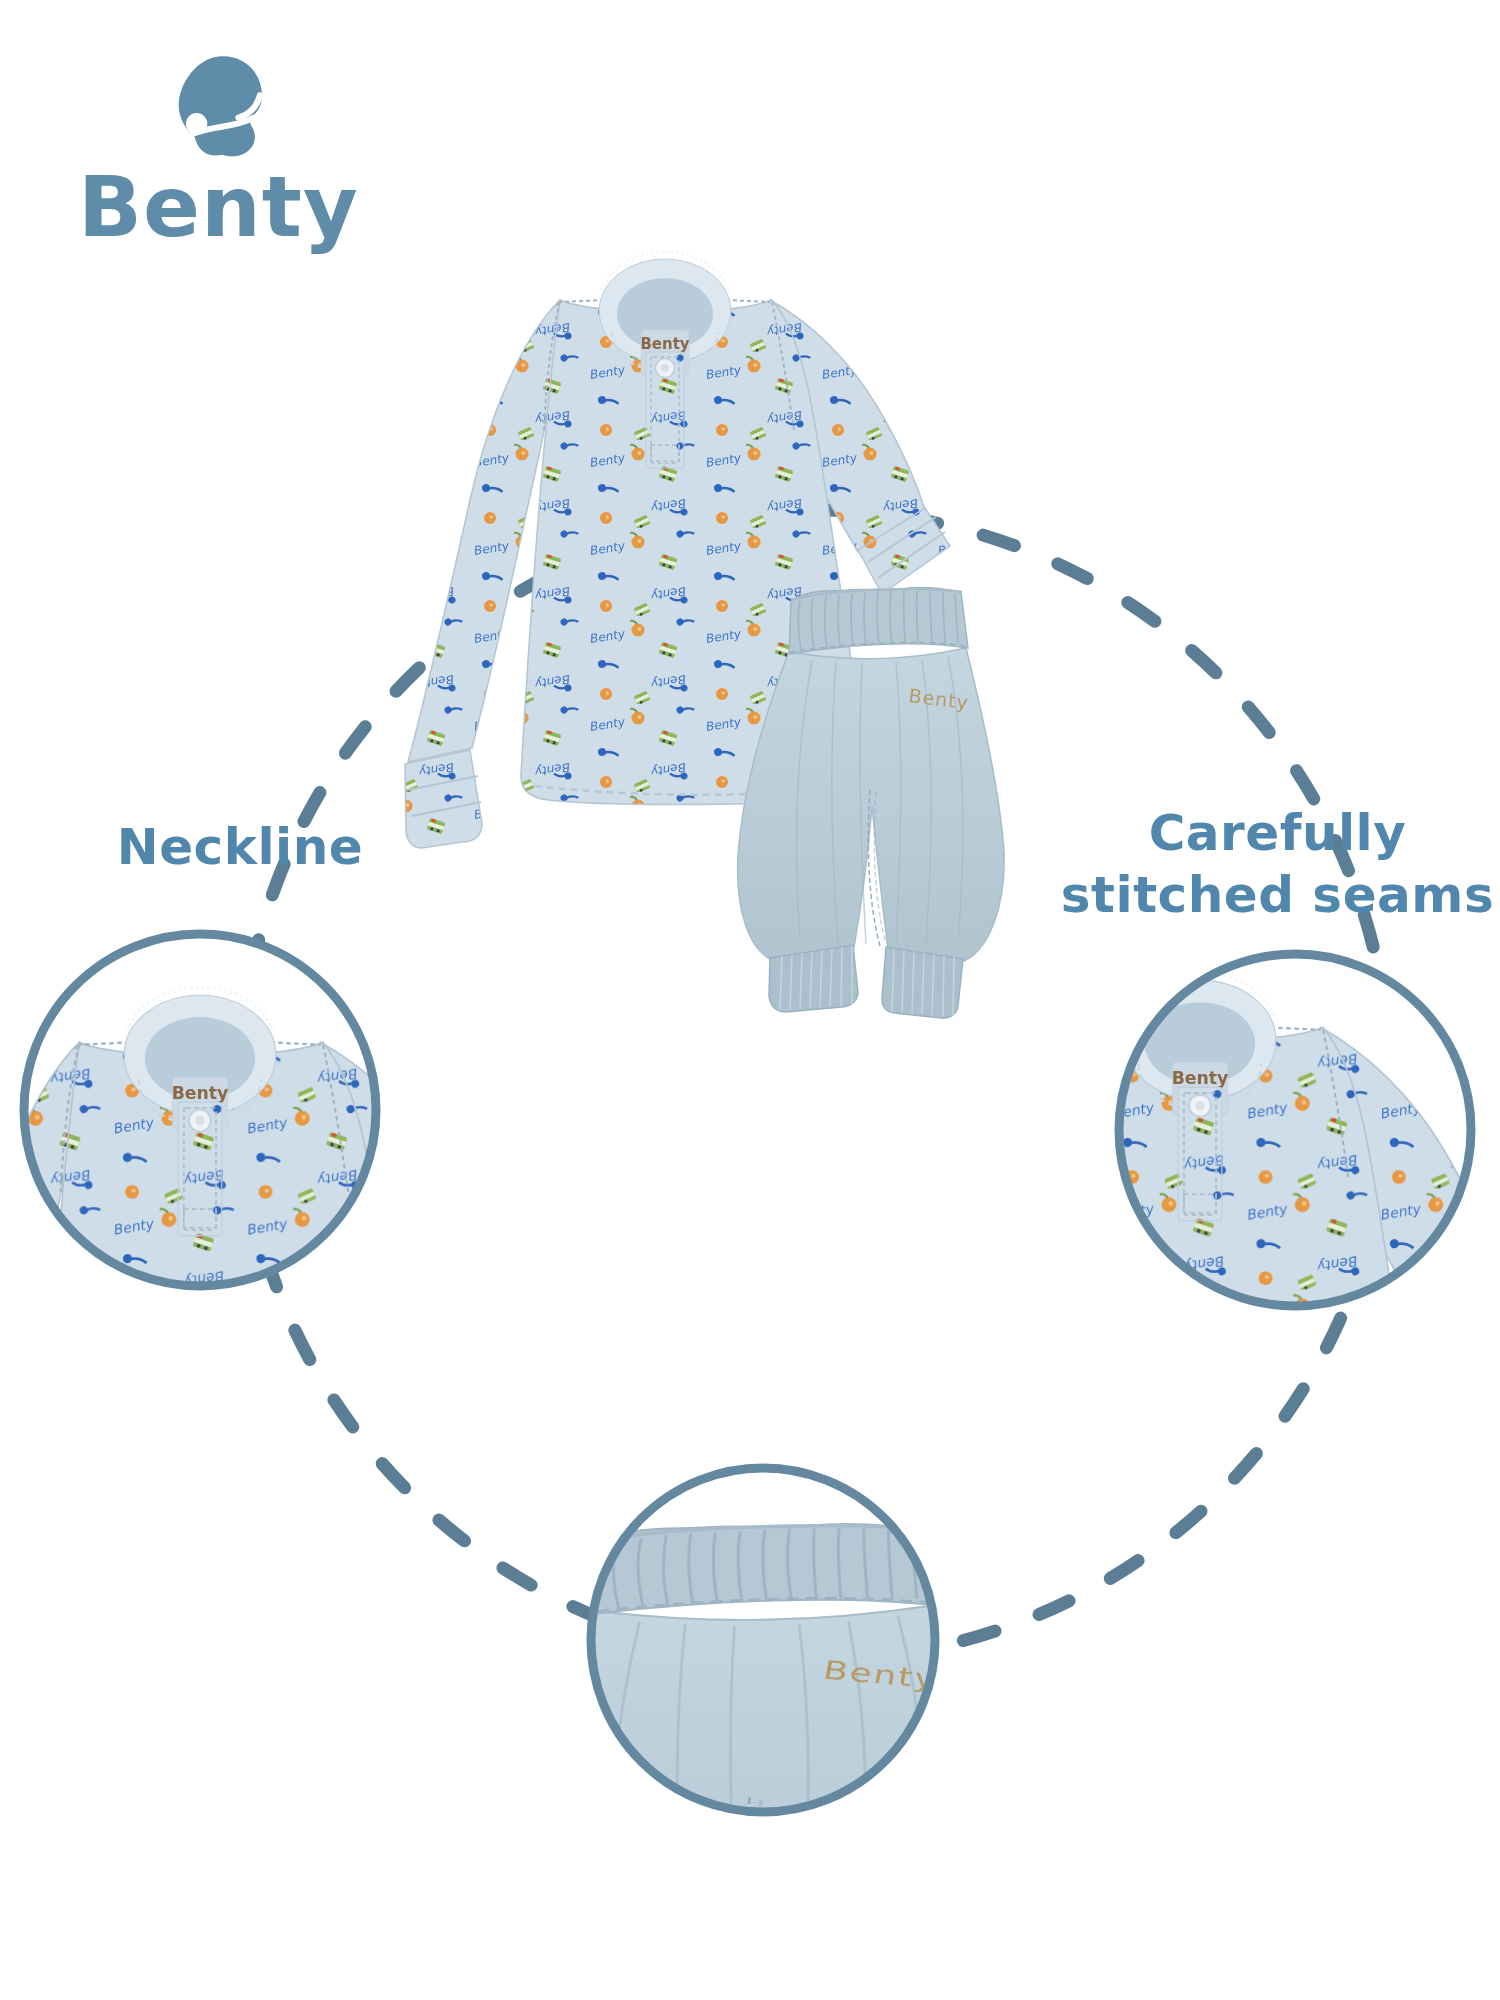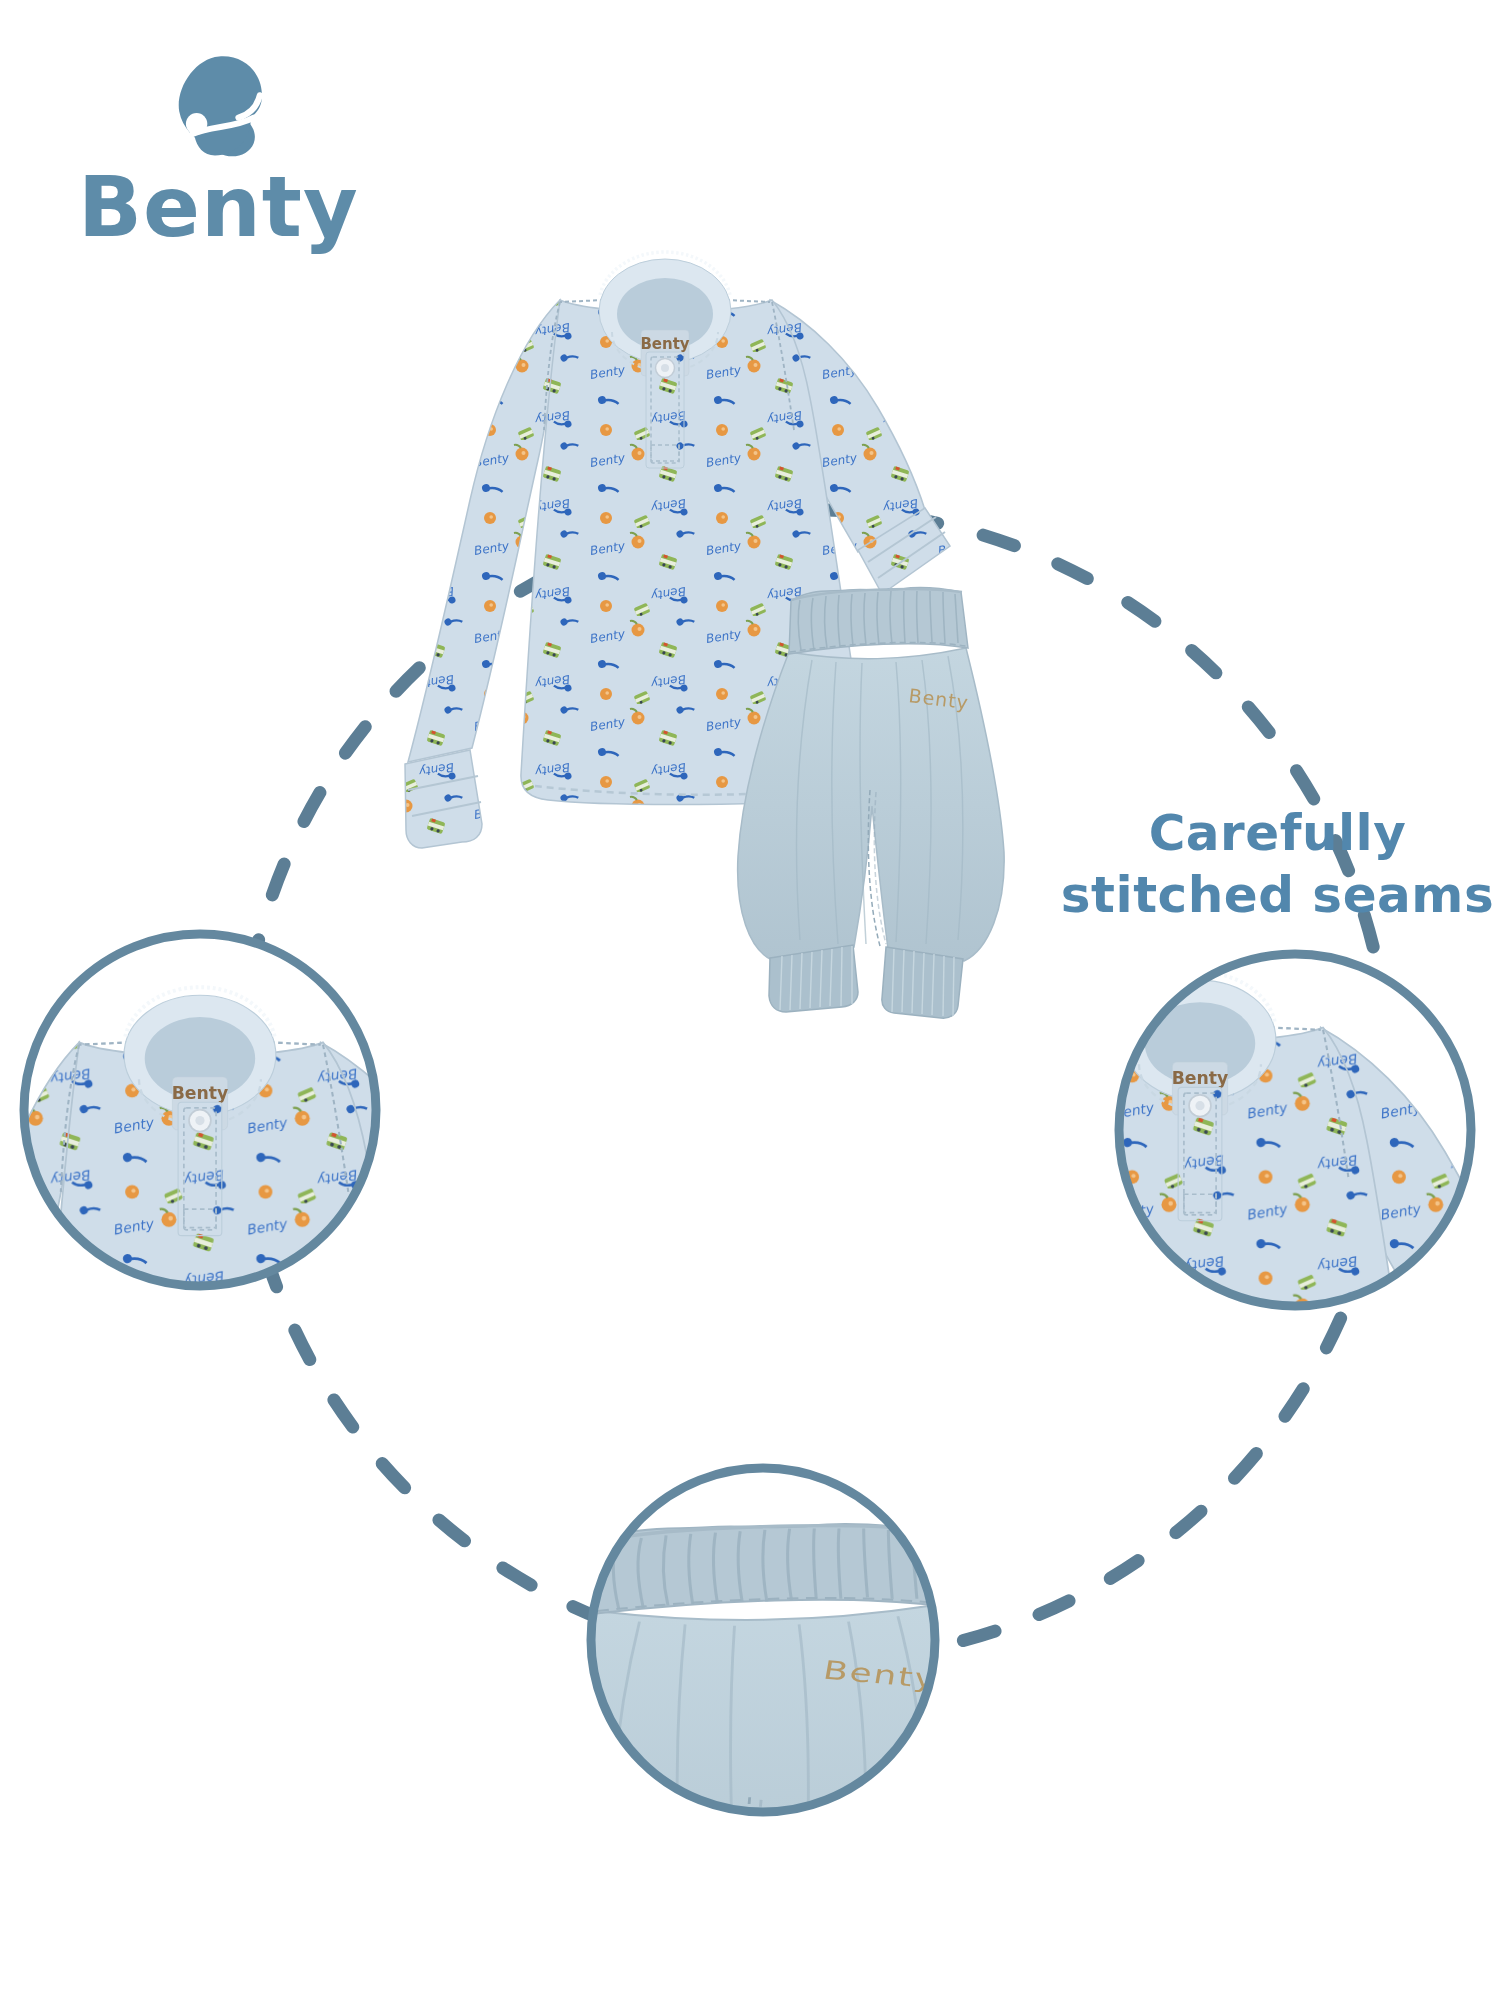--- a/index.html
+++ b/index.html
@@ -230,18 +230,19 @@
 
   <svg class="logo-icon" viewBox="0 0 100 105">
     <path d="M52,2 C76,0 93,17 94,38 C95,52 88,60 78,64 C86,70 89,79 86,87 C82,97 70,102 58,99 C50,97 46,94 43,91 C28,84 16,72 13,56 C9,34 28,4 52,2 Z" fill="#5E8CA9"></path>
     <path d="M92,40 C89,52 81,59 71,62" stroke="#ffffff" stroke-width="6" fill="none" stroke-linecap="round"></path>
     <path d="M28,80 C44,72 66,74 83,64 C83,84 68,99 48,99 C37,99 30,91 28,80 Z" fill="#5E8CA9"></path>
     <path d="M26,78 C44,70 68,72 86,62" stroke="#ffffff" stroke-width="6" fill="none" stroke-linecap="round"></path>
     <circle cx="30" cy="68" r="10.5" fill="#ffffff"></circle>
   </svg>
   <div class="logo-text">Benty</div>
 
+  <div class="callout callout-neckline">Neckline</div>
   <div class="callout callout-seams">
     <div>Carefully</div>
     <div>stitched seams</div>
   </div>
 
 </div>
 
 </body></html>

